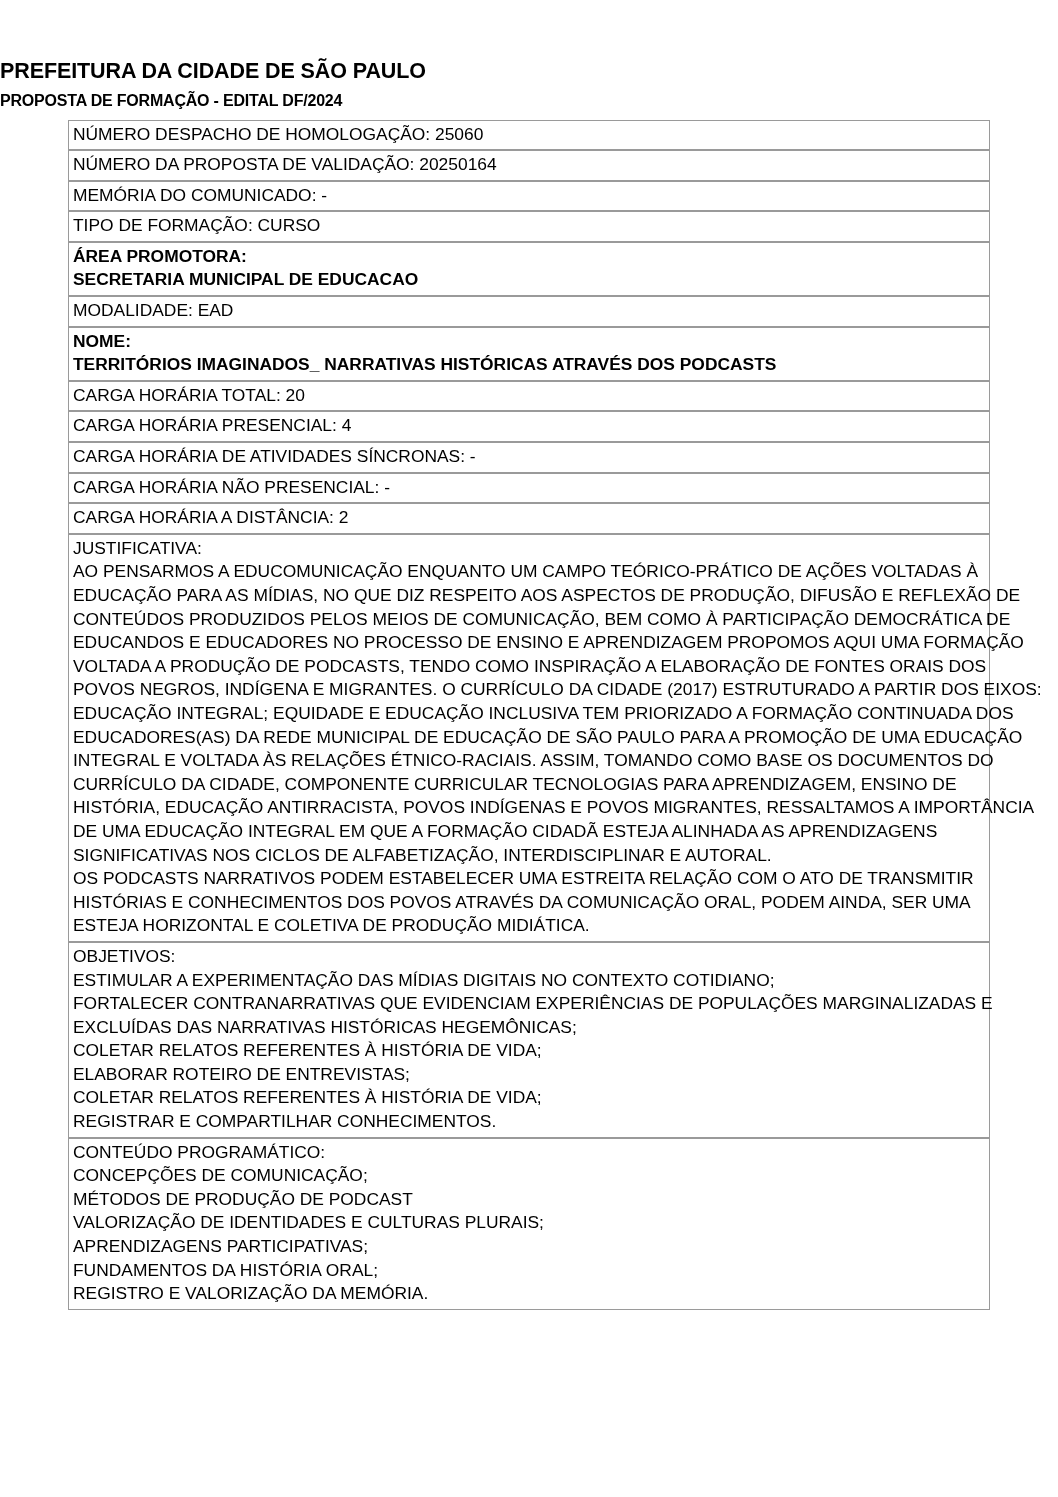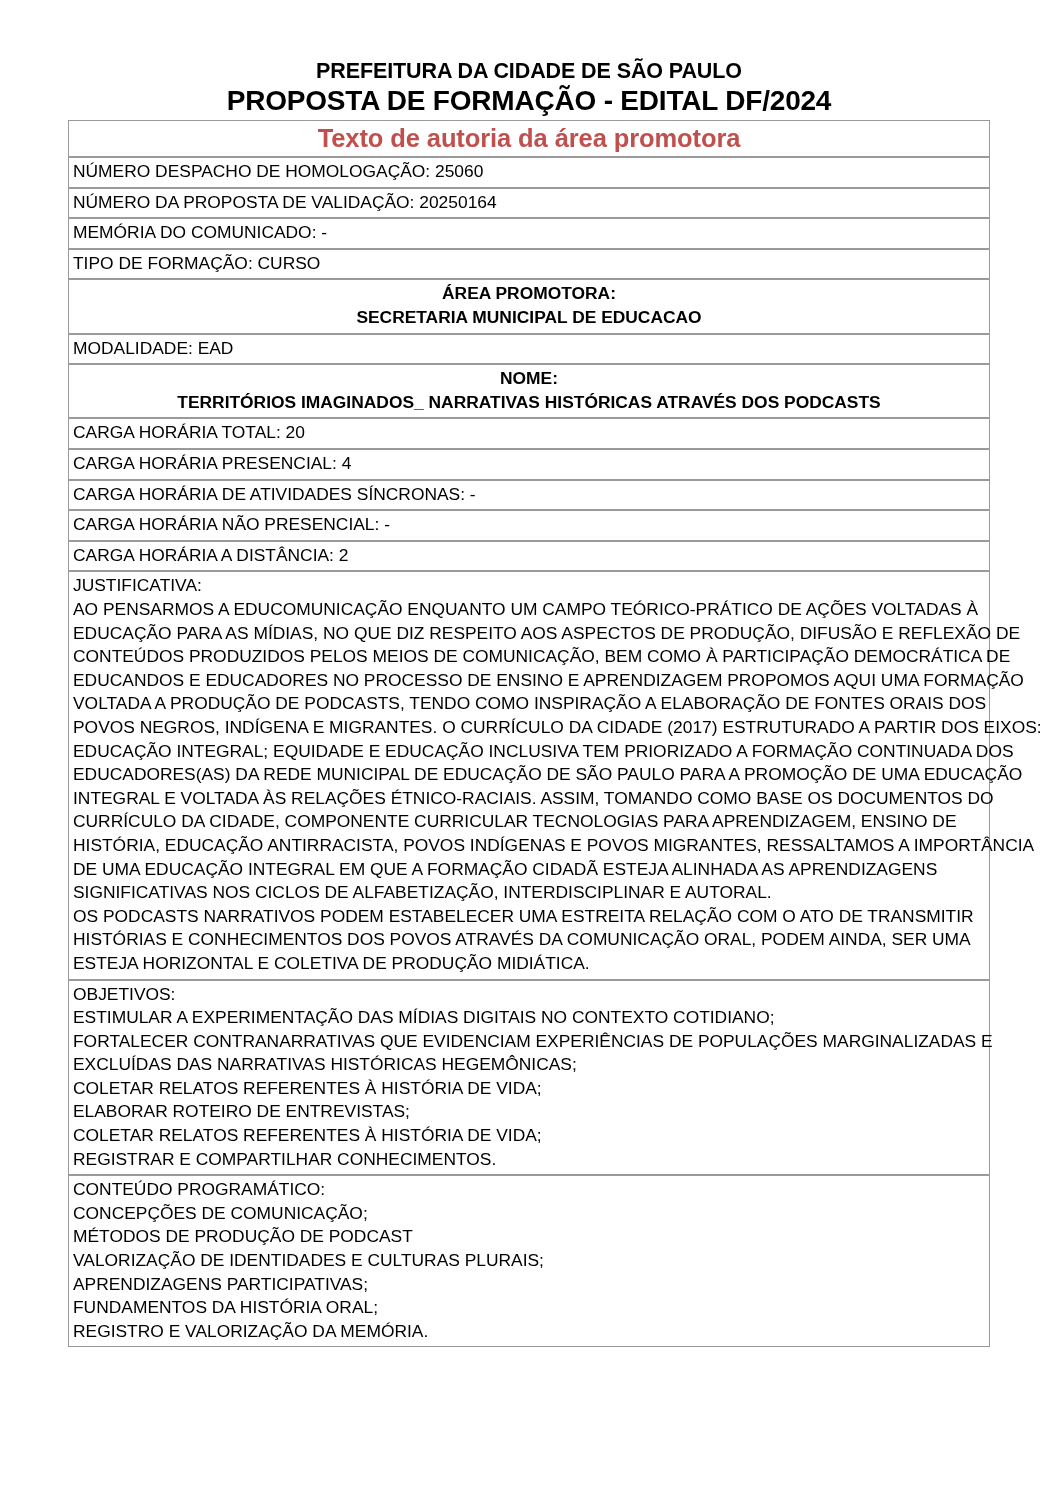--- a/index.html
+++ b/index.html
@@ -19,33 +19,33 @@
     width: 1058px;
     height: 1497px;
     position: relative;
     background: #ffffff;
     box-sizing: border-box;
   }
 
   
   .doc-header {
     padding-top: 58px;
-    text-align: center;
+    text-align: left;
   }
   .doc-header .hline {
     font-weight: bold;
     font-size: 21.5px;
     line-height: 26.5px;
     letter-spacing: -0.1px;
     color: #000;
     white-space: nowrap;
   }
   .doc-header .hline-big {
     font-weight: bold;
-    font-size: 28px;
+    font-size: 16px;
     line-height: 31px;
     letter-spacing: -0.2px;
     color: #000;
     white-space: nowrap;
   }
 
   
   .form-table {
     margin: 4px auto 0 auto;
     width: 922px;
@@ -83,39 +83,34 @@
 
   
   td.para {
     font-size: 16.6px;
     line-height: 23.4px;
     padding: 3px 6px 5px 5px;
   }
   td.para .ln { display: block; white-space: nowrap; }
 
   
-  .row-line { display: block; white-space: nowrap; text-align: center; }
+  .row-line { display: block; white-space: nowrap; }
 </style>
 </head>
 <body>
 
 <div class="page">
 
   <div class="doc-header">
     <div class="hline">PREFEITURA DA CIDADE DE SÃO PAULO</div>
     <div class="hline-big">PROPOSTA DE FORMAÇÃO - EDITAL DF/2024</div>
   </div>
 
   <table class="form-table">
     <tbody>
-      <tr>
-        <td class="banner">
-          <span class="banner-text">Texto de autoria da área promotora</span>
-        </td>
-      </tr>
 
       <tr>
         <td class="plain">NÚMERO DESPACHO DE HOMOLOGAÇÃO:  25060</td>
       </tr>
 
       <tr>
         <td class="shaded">NÚMERO DA PROPOSTA DE VALIDAÇÃO:  20250164</td>
       </tr>
 
       <tr>

